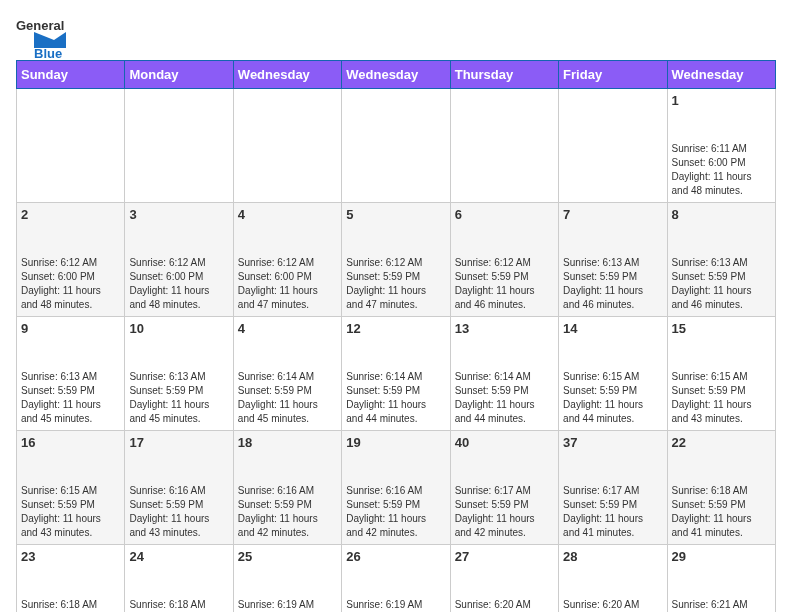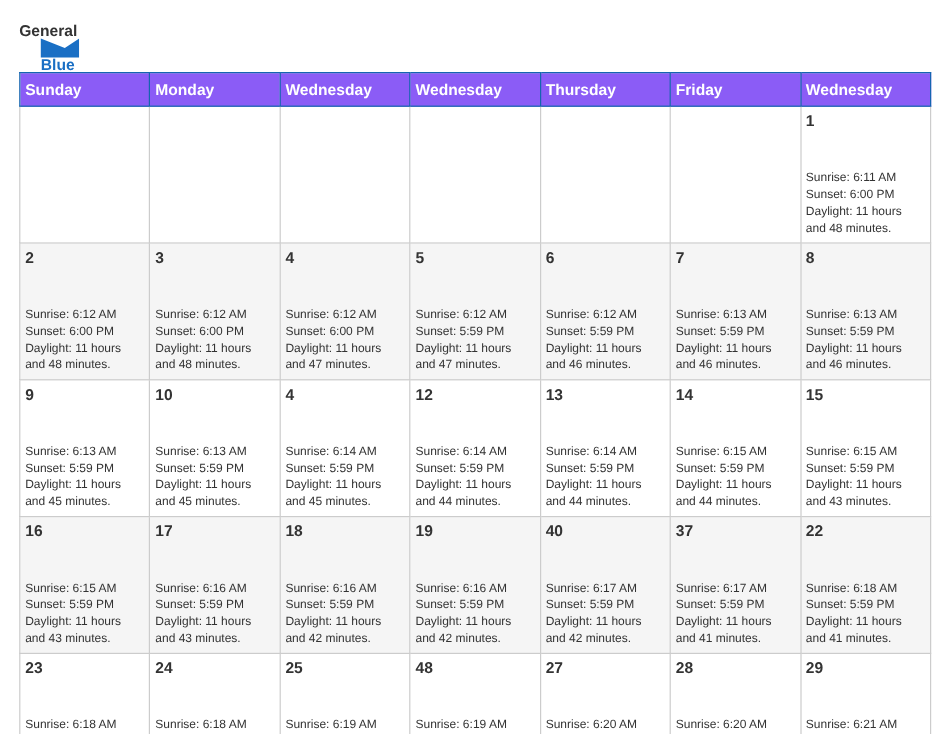--- a/index.html
+++ b/index.html
@@ -220,21 +220,21 @@
         </td>
         <td>
           <span class="day-number">24</span>
           <div class="day-info">Sunrise: 6:18 AM<br>Sunset: 5:59 PM<br>Daylight: 11 hours<br>and 40 minutes.</div>
         </td>
         <td>
           <span class="day-number">25</span>
           <div class="day-info">Sunrise: 6:19 AM<br>Sunset: 5:59 PM<br>Daylight: 11 hours<br>and 40 minutes.</div>
         </td>
         <td>
-          <span class="day-number">48</span>
+          <span class="day-number">26</span>
           <div class="day-info">Sunrise: 6:19 AM<br>Sunset: 6:00 PM<br>Daylight: 11 hours<br>and 40 minutes.</div>
         </td>
         <td>
           <span class="day-number">27</span>
           <div class="day-info">Sunrise: 6:20 AM<br>Sunset: 6:00 PM<br>Daylight: 11 hours<br>and 40 minutes.</div>
         </td>
         <td>
           <span class="day-number">28</span>
           <div class="day-info">Sunrise: 6:20 AM<br>Sunset: 6:00 PM<br>Daylight: 11 hours<br>and 39 minutes.</div>
         </td>

